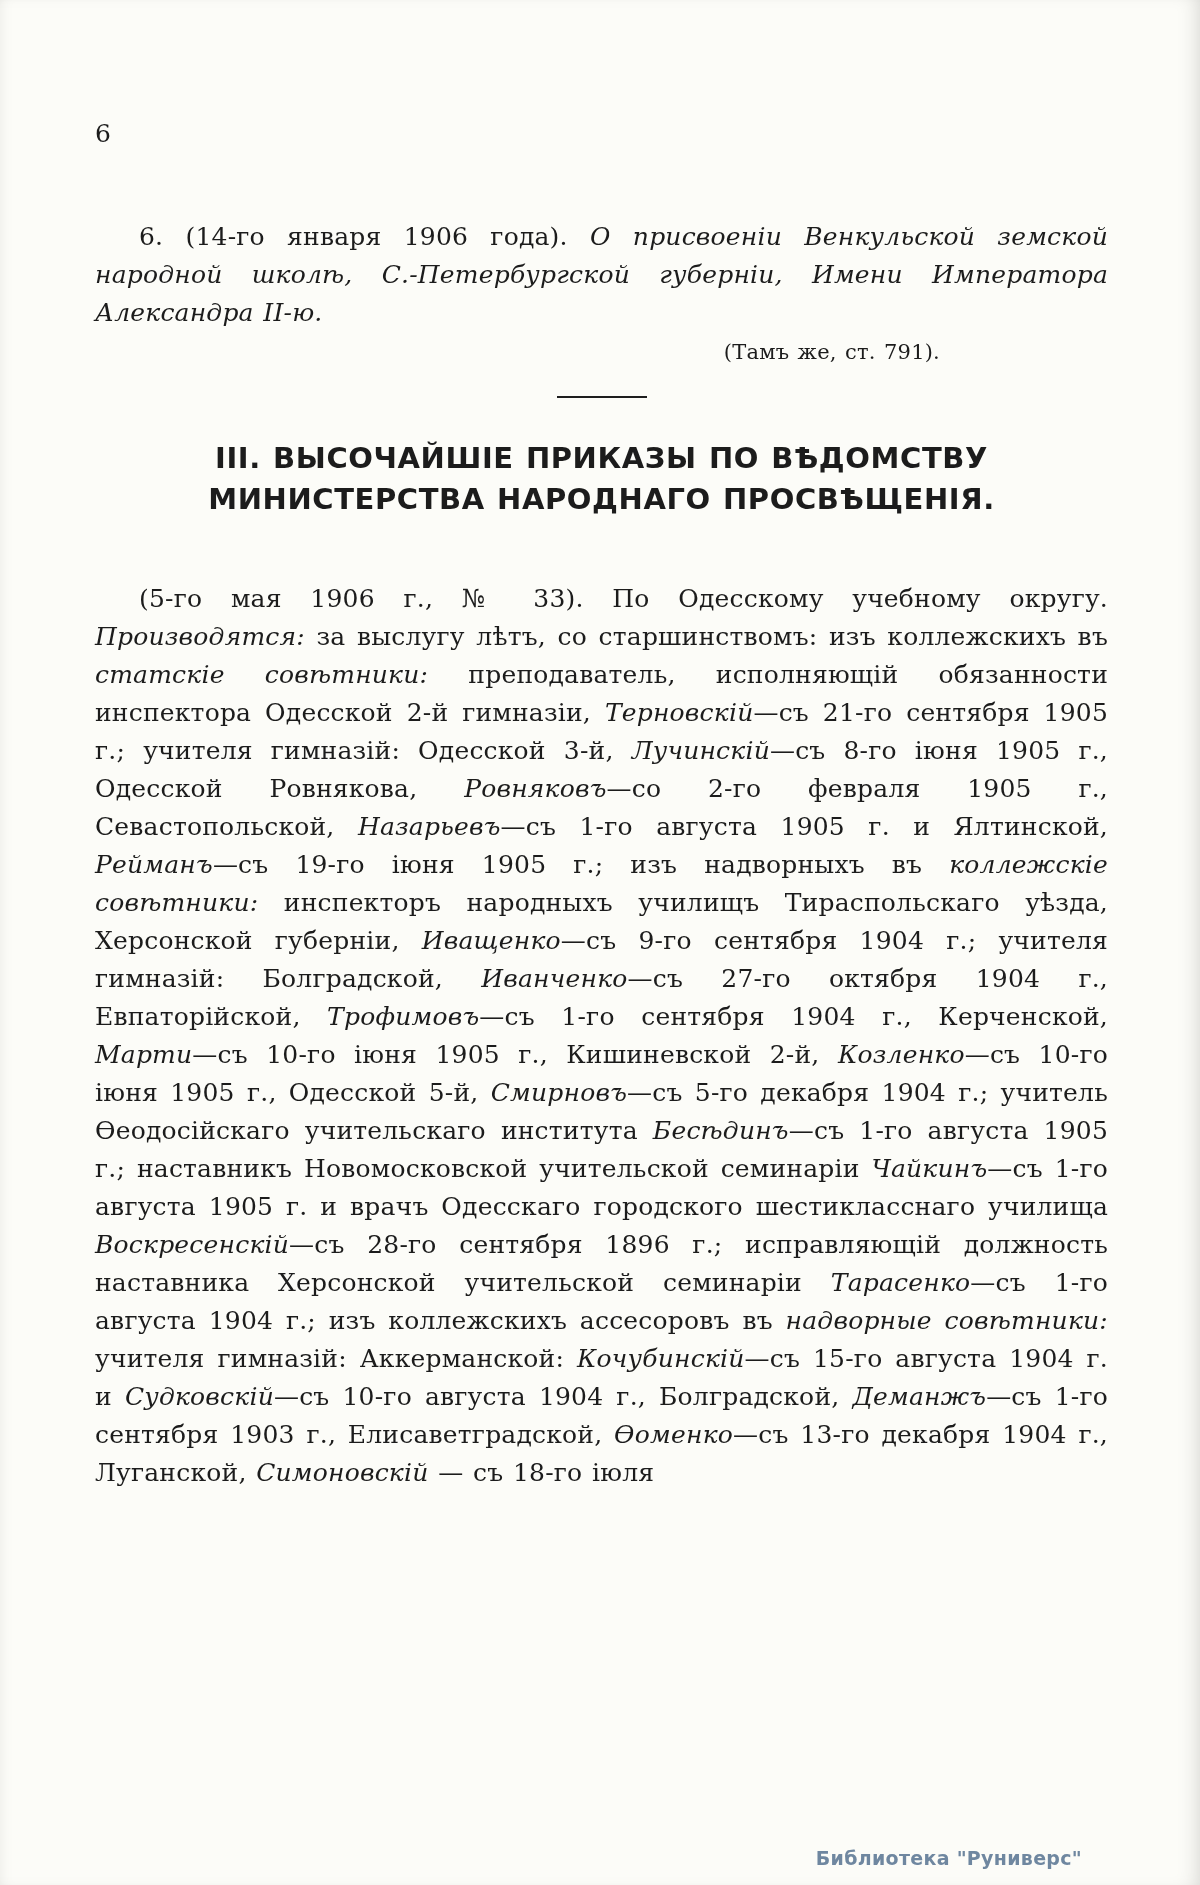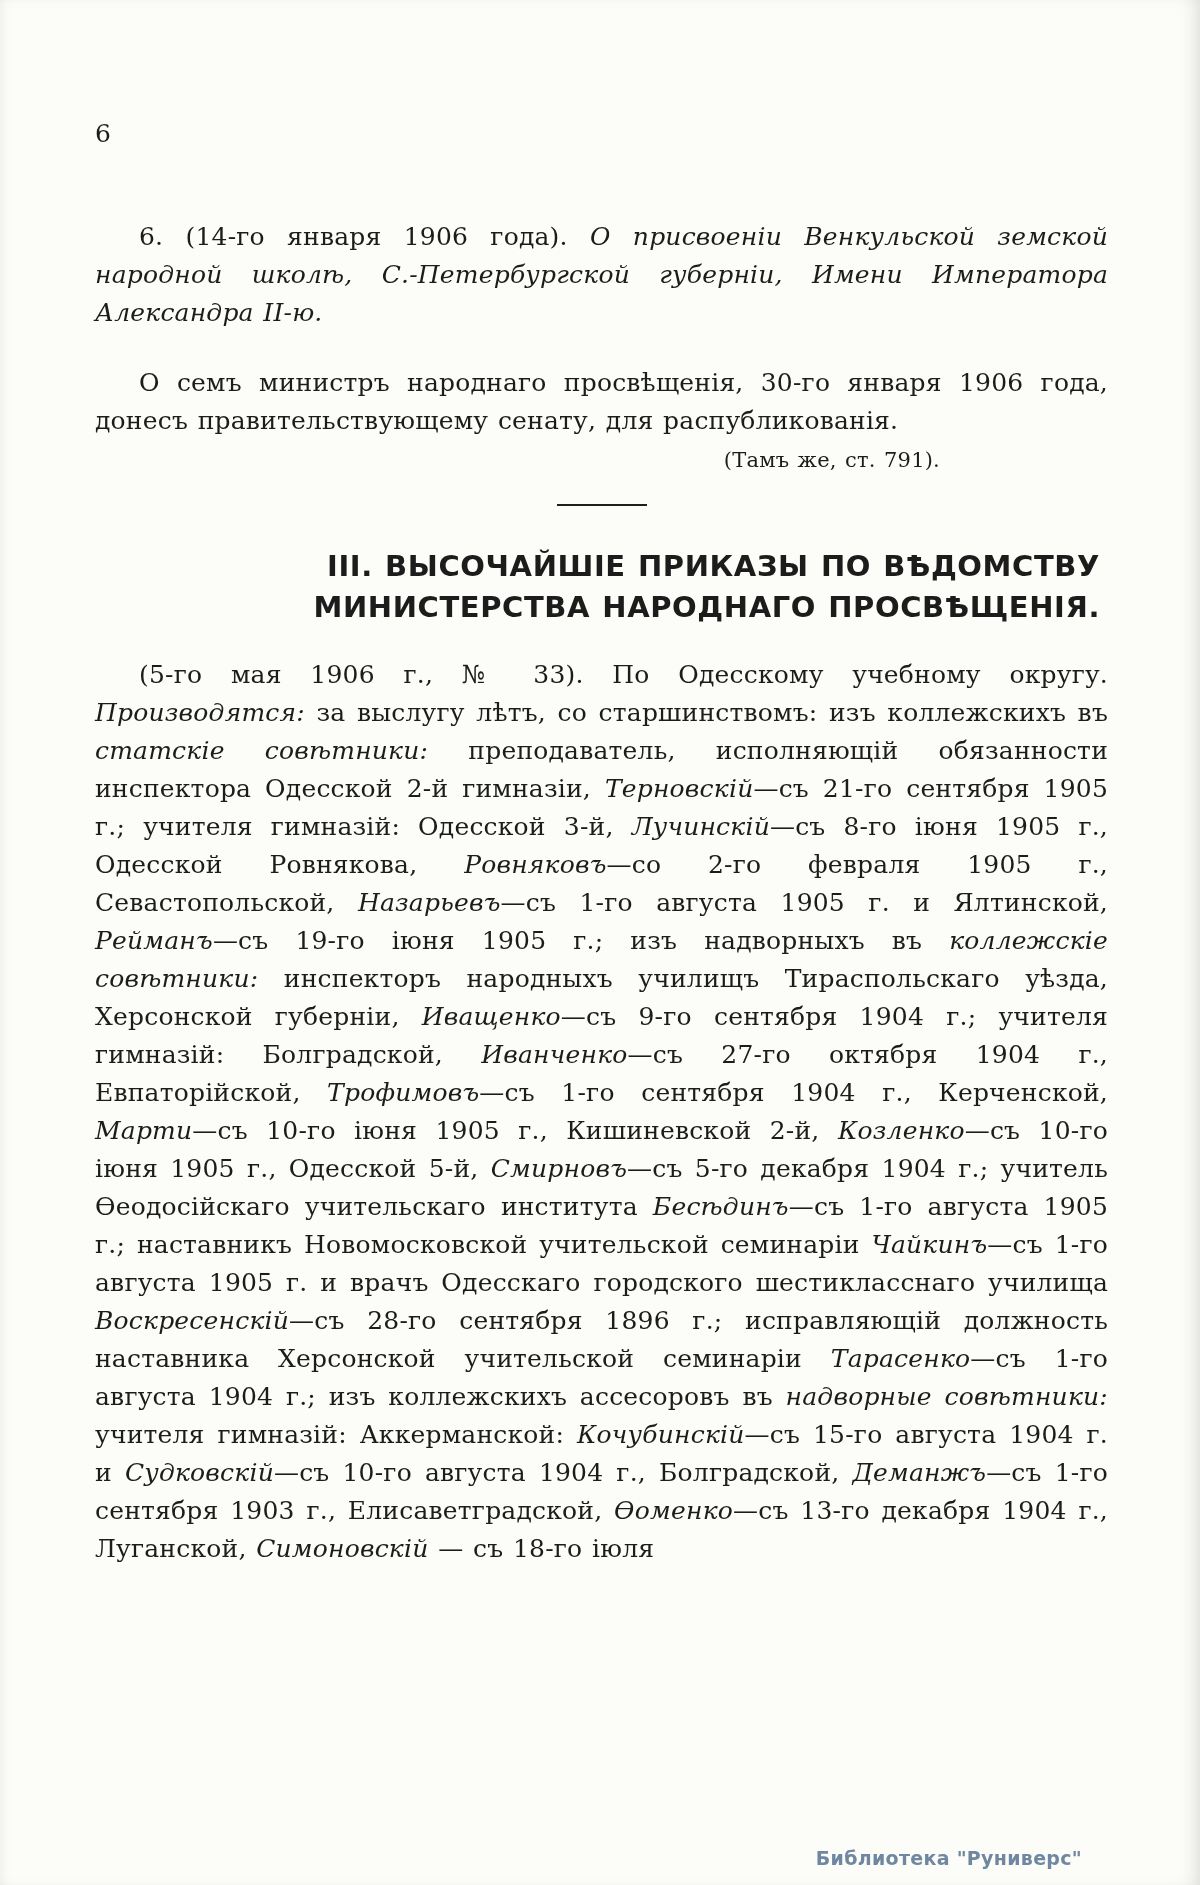--- a/index.html
+++ b/index.html
@@ -65,26 +65,26 @@
     width: 90px;
     border-top: 2.5px solid #1e1e1e;
     margin: 28px auto 0 auto;
   }
   .section-heading {
     font-family: "DejaVu Sans", sans-serif;
     font-weight: bold;
     font-size: 29px;
     line-height: 41px;
     letter-spacing: 0.6px;
-    text-align: right;
+    text-align: center;
     margin-top: 40px;
     padding: 0 8px;
     text-indent: 0;
   }
-  .orders { margin-top: 28px; }
+  .orders { margin-top: 60px; }
   .watermark {
     position: absolute;
     right: 118px;
     bottom: 16px;
     font-family: "DejaVu Sans", sans-serif;
     font-weight: bold;
     font-size: 19px;
     color: #6f87a0;
     letter-spacing: 0.3px;
   }
@@ -95,21 +95,20 @@
 <div class="page">
 
   <header class="page-header">
     <span class="page-number">6</span>
   </header>
 
   <div class="column">
 
     <section>
       <p class="body-par indent"><span>6. (14-го января 1906 года). </span><span class="it">О присвоеніи Венкульской земской народной школѣ, С.-Петербургской губерніи, Имени Императора Александра II-ю.</span></p>
-      <p class="body-par indent">О семъ министръ народнаго просвѣщенія, 30-го января 1906 года, донесъ правительствующему сенату, для распубликованія.</p>
       <p class="citation">(Тамъ же, ст. 791).</p>
     </section>
 
     <div class="divider"></div>
 
     <h2 class="section-heading">III. ВЫСОЧАЙШІЕ ПРИКАЗЫ ПО ВѢДОМСТВУ МИНИСТЕРСТВА НАРОДНАГО ПРОСВѢЩЕНІЯ.</h2>
 
     <p class="body-par indent orders"><span>(5-го мая 1906 г., № 33). По Одесскому учебному округу. </span><span class="it">Производятся:</span><span> за выслугу лѣтъ, со старшинствомъ: изъ коллежскихъ въ </span><span class="it">статскіе совѣтники:</span><span> преподаватель, исполняющій обязанности инспектора Одесской 2-й гимназіи, </span><span class="it">Терновскій</span><span>—съ 21-го сентября 1905 г.; учителя гимназій: Одесской 3-й, </span><span class="it">Лучинскій</span><span>—съ 8-го іюня 1905 г., Одесской Ровнякова, </span><span class="it">Ровняковъ</span><span>—со 2-го февраля 1905 г., Севастопольской, </span><span class="it">Назарьевъ</span><span>—съ 1-го августа 1905 г. и Ялтинской, </span><span class="it">Рейманъ</span><span>—съ 19-го іюня 1905 г.; изъ надворныхъ въ </span><span class="it">коллежскіе совѣтники:</span><span> инспекторъ народныхъ училищъ Тираспольскаго уѣзда, Херсонской губерніи, </span><span class="it">Иващенко</span><span>—съ 9-го сентября 1904 г.; учителя гимназій: Болградской, </span><span class="it">Иванченко</span><span>—съ 27-го октября 1904 г., Евпаторійской, </span><span class="it">Трофимовъ</span><span>—съ 1-го сентября 1904 г., Керченской, </span><span class="it">Марти</span><span>—съ 10-го іюня 1905 г., Кишиневской 2-й, </span><span class="it">Козленко</span><span>—съ 10-го іюня 1905 г., Одесской 5-й, </span><span class="it">Смирновъ</span><span>—съ 5-го декабря 1904 г.; учитель Ѳеодосійскаго учительскаго института </span><span class="it">Бесѣдинъ</span><span>—съ 1-го августа 1905 г.; наставникъ Новомосковской учительской семинаріи </span><span class="it">Чайкинъ</span><span>—съ 1-го августа 1905 г. и врачъ Одесскаго городского шестикласснаго училища </span><span class="it">Воскресенскій</span><span>—съ 28-го сентября 1896 г.; исправляющій должность наставника Херсонской учительской семинаріи </span><span class="it">Тарасенко</span><span>—съ 1-го августа 1904 г.; изъ коллежскихъ ассесоровъ въ </span><span class="it">надворные совѣтники:</span><span> учителя гимназій: Аккерманской: </span><span class="it">Кочубинскій</span><span>—съ 15-го августа 1904 г. и </span><span class="it">Судковскій</span><span>—съ 10-го августа 1904 г., Болградской, </span><span class="it">Деманжъ</span><span>—съ 1-го сентября 1903 г., Елисаветградской, </span><span class="it">Ѳоменко</span><span>—съ 13-го декабря 1904 г., Луганской, </span><span class="it">Симоновскій</span><span> — съ 18-го іюля</span></p>
 
   </div>

